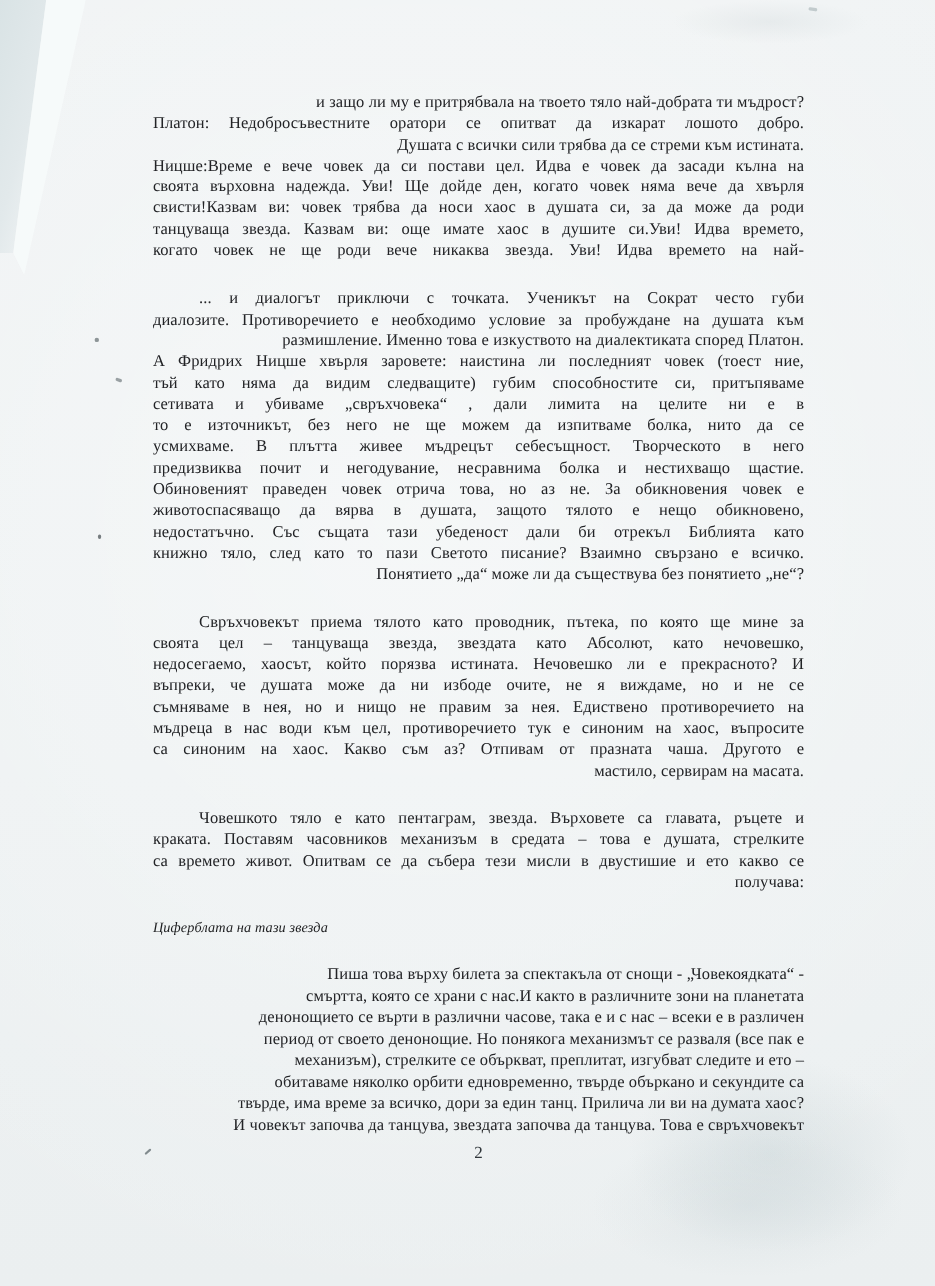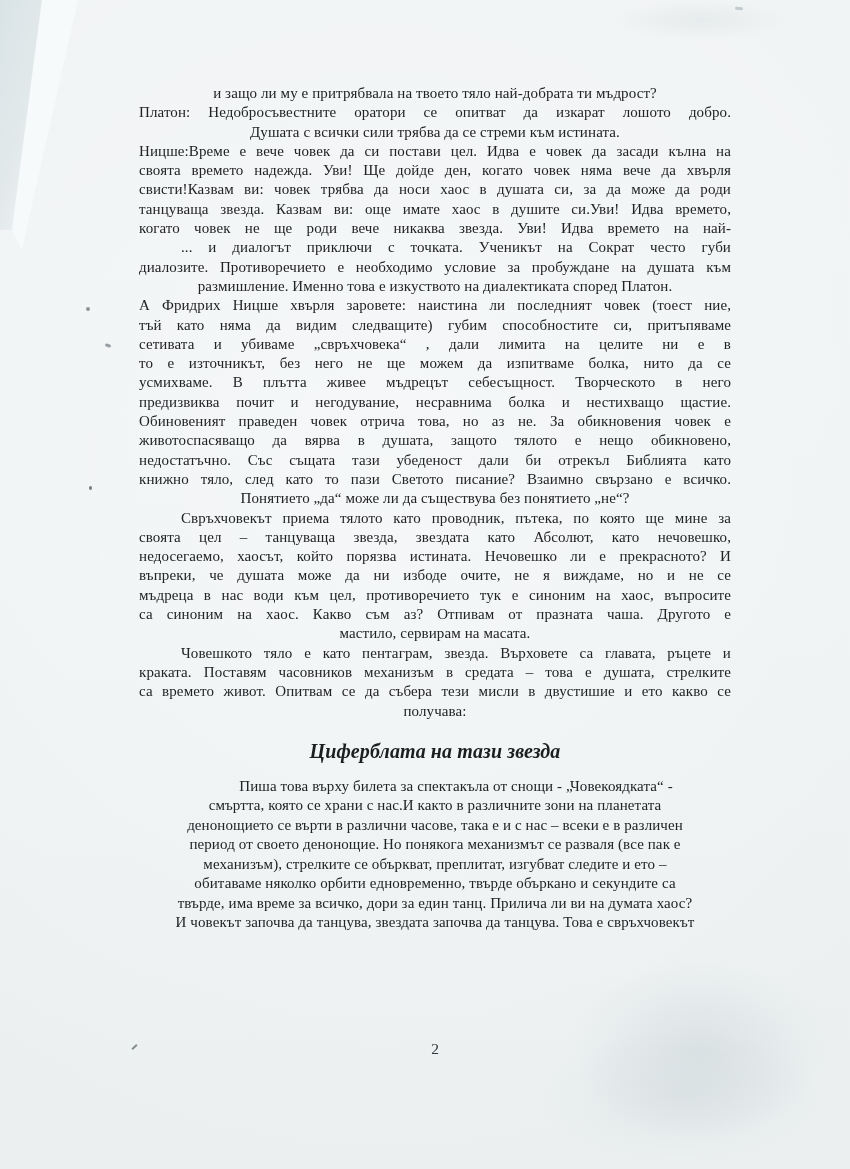--- a/index.html
+++ b/index.html
@@ -59,31 +59,31 @@
   .text-block {
     position: absolute;
     left: 139px;
     top: 84px;
     width: 592px;
     font-size: 15px;
     line-height: 19.3px;
     letter-spacing: 0.1px;
     color: #222326;
   }
-  .line { text-align: center; white-space: normal; }
+  .line { text-align: right; white-space: normal; }
   .line.j { text-align: justify; text-align-last: justify; }
-  .line.ind { padding-left: 42px; }
+  .line.ind { padding-left: 42px; margin-top: 24px; }
   .line.ind.j { text-align-last: justify; }
 
   .verse {
     margin-top: 20px;
-    text-align: center;
-    font-weight: bold;
+    text-align: left;
+    font-weight: normal;
     font-style: italic;
-    font-size: 20px;
+    font-size: 13px;
     line-height: 21px;
     color: #1d1e20;
   }
 
   .closing { margin-top: 15px; line-height: 19.5px; }
 
   .page-number {
     position: absolute;
     left: 139px;
     top: 1040px;
@@ -107,21 +107,21 @@
   <div class="speck speck-3"></div>
   <div class="speck speck-4"></div>
   <div class="speck speck-5"></div>
 
   <div class="text-block">
     <div id="body-lines">
         <div class="line">и защо ли му е притрябвала на твоето тяло най-добрата ти мъдрост?</div>
         <div class="line j">Платон: Недобросъвестните оратори се опитват да изкарат лошото добро.</div>
         <div class="line">Душата с всички сили трябва да се стреми към истината.</div>
         <div class="line j">Ницше:Време е вече човек да си постави цел. Идва е човек да засади кълна на</div>
-        <div class="line j">своята времето надежда. Уви! Ще дойде ден, когато човек няма вече да хвърля</div>
+        <div class="line j">своята върховна надежда. Уви! Ще дойде ден, когато човек няма вече да хвърля</div>
         <div class="line j">свисти!Казвам ви: човек трябва да носи хаос в душата си, за да може да роди</div>
         <div class="line j">танцуваща звезда. Казвам ви: още имате хаос в душите си.Уви! Идва времето,</div>
         <div class="line j">когато човек не ще роди вече никаква звезда. Уви! Идва времето на най-</div>
         <div class="line j ind">... и диалогът приключи с точката. Ученикът на Сократ често губи</div>
         <div class="line j">диалозите. Противоречието е необходимо условие за пробуждане на душата към</div>
         <div class="line">размишление. Именно това е изкуството на диалектиката според Платон.</div>
         <div class="line j">А Фридрих Ницше хвърля заровете: наистина ли последният човек (тоест ние,</div>
         <div class="line j">тъй като няма да видим следващите) губим способностите си, притъпяваме</div>
         <div class="line j">сетивата и убиваме „свръхчовека“ , дали лимита на целите ни е в</div>
         <div class="line j">то е източникът, без него не ще можем да изпитваме болка, нито да се</div>
@@ -129,20 +129,21 @@
         <div class="line j">предизвиква почит и негодувание, несравнима болка и нестихващо щастие.</div>
         <div class="line j">Обиновеният праведен човек отрича това, но аз не. За обикновения човек е</div>
         <div class="line j">животоспасяващо да вярва в душата, защото тялото е нещо обикновено,</div>
         <div class="line j">недостатъчно.  Със същата тази убеденост дали би отрекъл Библията като</div>
         <div class="line j">книжно тяло, след като то пази Светото писание? Взаимно свързано е всичко.</div>
         <div class="line">Понятието „да“ може ли да съществува без понятието „не“?</div>
         <div class="line j ind">Свръхчовекът приема тялото като проводник, пътека, по която ще мине за</div>
         <div class="line j">своята цел – танцуваща звезда, звездата като Абсолют, като нечовешко,</div>
         <div class="line j">недосегаемо, хаосът, който порязва истината. Нечовешко ли е прекрасното? И</div>
         <div class="line j">въпреки, че душата може да ни избоде очите, не я виждаме, но и не се</div>
+        <div class="line j">съмняваме в нея, но и нищо не правим за нея. Едиствено  противоречието на</div>
         <div class="line j">мъдреца в нас води към цел, противоречието тук е синоним на хаос, въпросите</div>
         <div class="line j">са синоним на хаос.  Какво съм аз? Отпивам от празната чаша. Другото е</div>
         <div class="line">мастило, сервирам на масата.</div>
         <div class="line j ind">Човешкото тяло е като пентаграм, звезда. Върховете са главата, ръцете и</div>
         <div class="line j">краката. Поставям часовников механизъм в средата – това е душата, стрелките</div>
         <div class="line j">са времето живот. Опитвам  се да събера тези мисли в двустишие и ето какво се</div>
         <div class="line">получава:</div>
       </div>
 
     <div class="verse">

